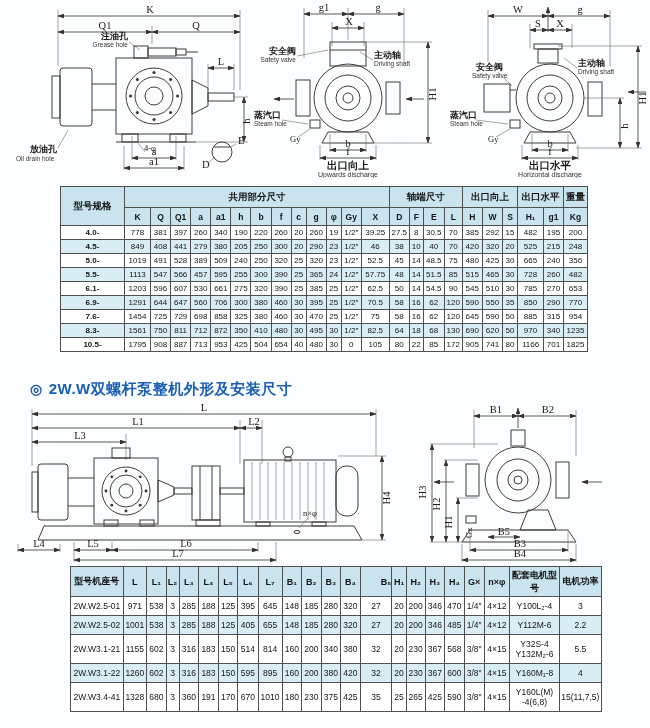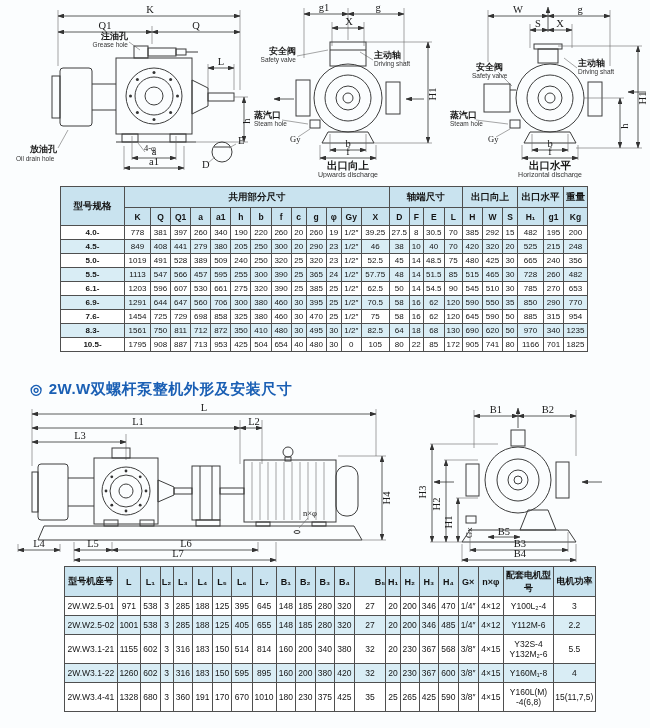--- a/index.html
+++ b/index.html
@@ -21,21 +21,21 @@
   svg .en   { font-size:6.5px; fill:#333; font-weight:normal; }
   svg .capcn{ font-size:10.5px; font-weight:bold; }
   svg .capen{ font-size:7px; fill:#333; }
 
   
   #sec-title { top:380px; left:30px; color:#1a5fb4; font-size:15px; font-weight:bold; letter-spacing:.5px; }
   #sec-title .ic { font-size:14px; margin-right:6px; }
 
   
   .twrap1 { top:186px; left:60px; }
-  .twrap2 { top:566px; left:64px; }
+  .twrap2 { top:566px; left:70px; }
   table { border-collapse:collapse; background:#fff; }
   #t1 { width:528px; font-size:8px; }
   #t2 { width:532px; font-size:8.5px; }
   th,td { border:1px solid #4f4f4f; text-align:center; vertical-align:middle; padding:1px 0; white-space:pre-line; color:#141414; }
   thead th { background:#c9e3ef; font-weight:bold; }
   #t1 thead tr:first-child th { font-size:9.5px; height:21px;margin-left:29px; }
   #t1 thead tr:last-child th { font-size:8.5px; height:18px; font-weight:bold; }
   #t1 tbody th { font-weight:bold; }
   #t1 tbody tr { height:14px; }
   #t2 thead th { font-size:9px; height:30px; }

